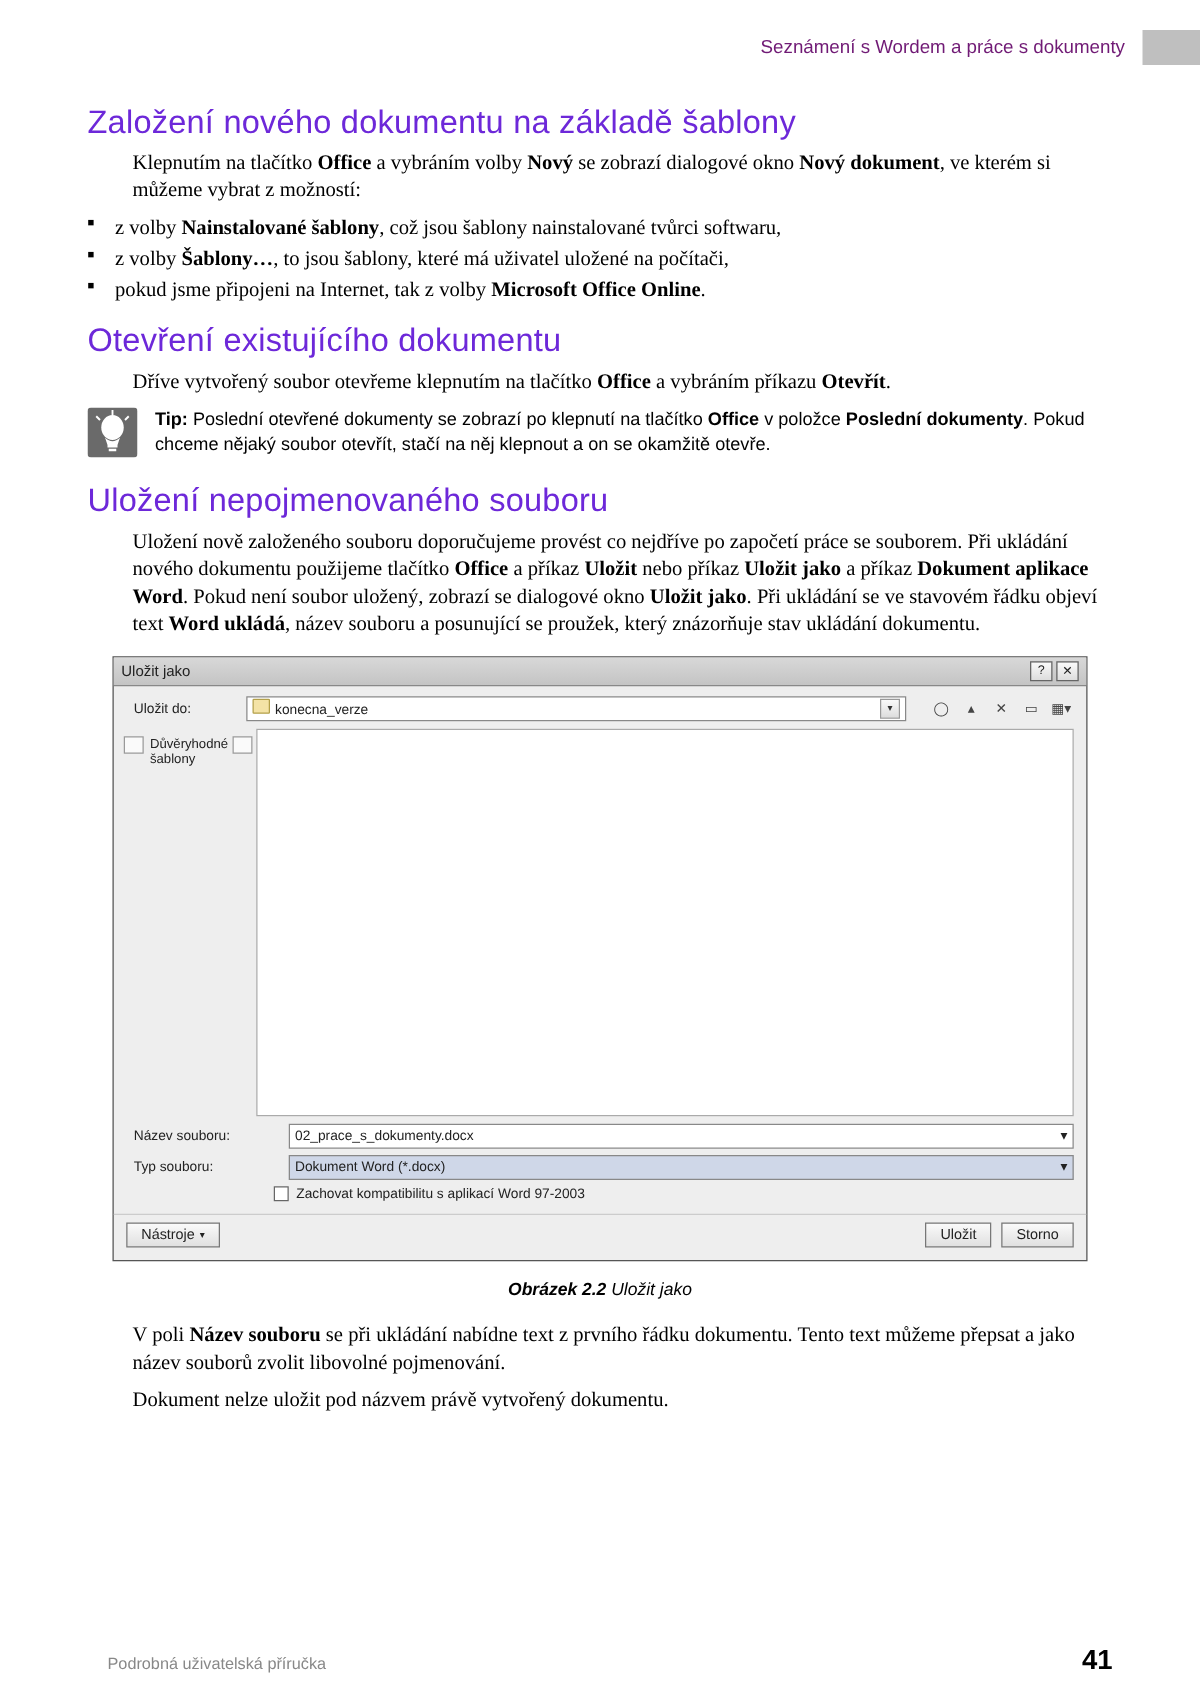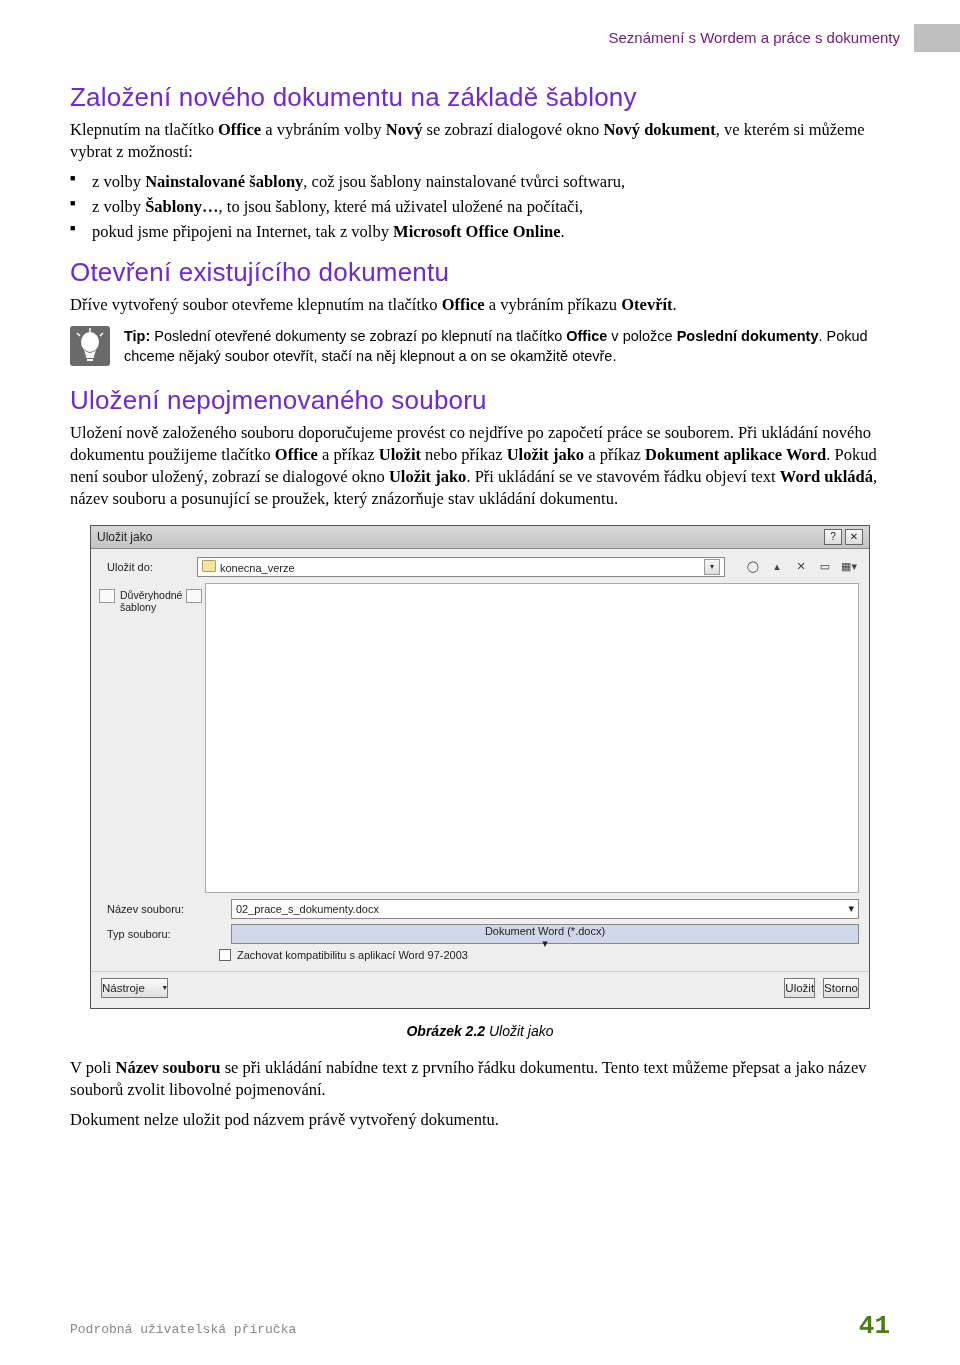--- a/index.html
+++ b/index.html
@@ -38,20 +38,21 @@
     font-weight: 400;
     font-size: 26px;
     color: #6d28d9;
     margin-bottom: 6px;
     letter-spacing: 0.2px;
   }
   p.body {
     font-size: 16.5px;
     line-height: 1.35;
     margin-bottom: 4px;
+    margin-left: 36px;
   }
   ul.bullets {
     list-style: none;
     margin: 6px 0 14px 0;
   }
   ul.bullets li {
     position: relative;
     padding-left: 22px;
     font-size: 16.5px;
     line-height: 1.4;
@@ -182,63 +183,63 @@
   }
   .dlg-field-row .dlg-label { width: 100px; }
   .dlg-input {
     flex: 1;
     border: 1px solid #888;
     background: #fff;
     height: 20px;
     padding: 0 4px;
     display:flex;align-items:center;justify-content:space-between;
   }
-  .dlg-input.sel { background: #cfd7e8; flex-direction: column; }
+  .dlg-input.sel { background: #cfd7e8; }
   .dlg-check-row {
     display:flex;align-items:center;gap:6px;
     margin-left: 112px;
     font-size: 11px;
     margin-top: 2px;
   }
   .chk { width:12px;height:12px;border:1px solid #666;background:#fff; }
   .dlg-footer {
     display:flex;
     justify-content:space-between;
     align-items:center;
     padding: 6px 10px 10px 10px;
     border-top: 1px solid #ccc;
   }
   .dlg-btn {
     border: 1px solid #777;
     background: linear-gradient(#fafafa,#e0e0e0);
-    padding: 3px 0;
+    padding: 3px 11px;
     font-size: 11.5px;
-    display:flex;align-items:center;gap:18px;
+    display:flex;align-items:center;gap:4px;
   }
   .dlg-footer-right { display:flex; gap:8px; }
   .figcap {
     text-align: center;
     font-family: Arial, sans-serif;
     font-size: 14px;
     font-style: italic;
     margin: 14px 0 18px 0;
   }
   .figcap .b { font-weight: bold; font-style: italic; }
   .page-footer {
     position: absolute;
     bottom: 24px;
-    left: 70px;
+    left: 86px;
     right: 70px;
     display: flex;
     justify-content: space-between;
     align-items: baseline;
-    font-family: Liberation Mono, monospace;
+    font-family: Liberation Sans, sans-serif;
   }
   .pf-left { font-size: 13px; color: #888; }
-  .pf-right { font-size: 26px; font-weight: bold; color: #4d7c0f; }
+  .pf-right { font-size: 22px; font-weight: bold; color: #000000; }
   .folder-ico {
     display:inline-flex;width:14px;height:12px;background:#f4e3a6;border:1px solid #b3a04a;border-radius:1px;margin-right:4px;
   }
 </style>
 </head>
 <body>
 
 <div class="header-band">
   <div class="header-title">Seznámení s Wordem a práce s dokumenty</div>
   <div class="header-block"></div>

